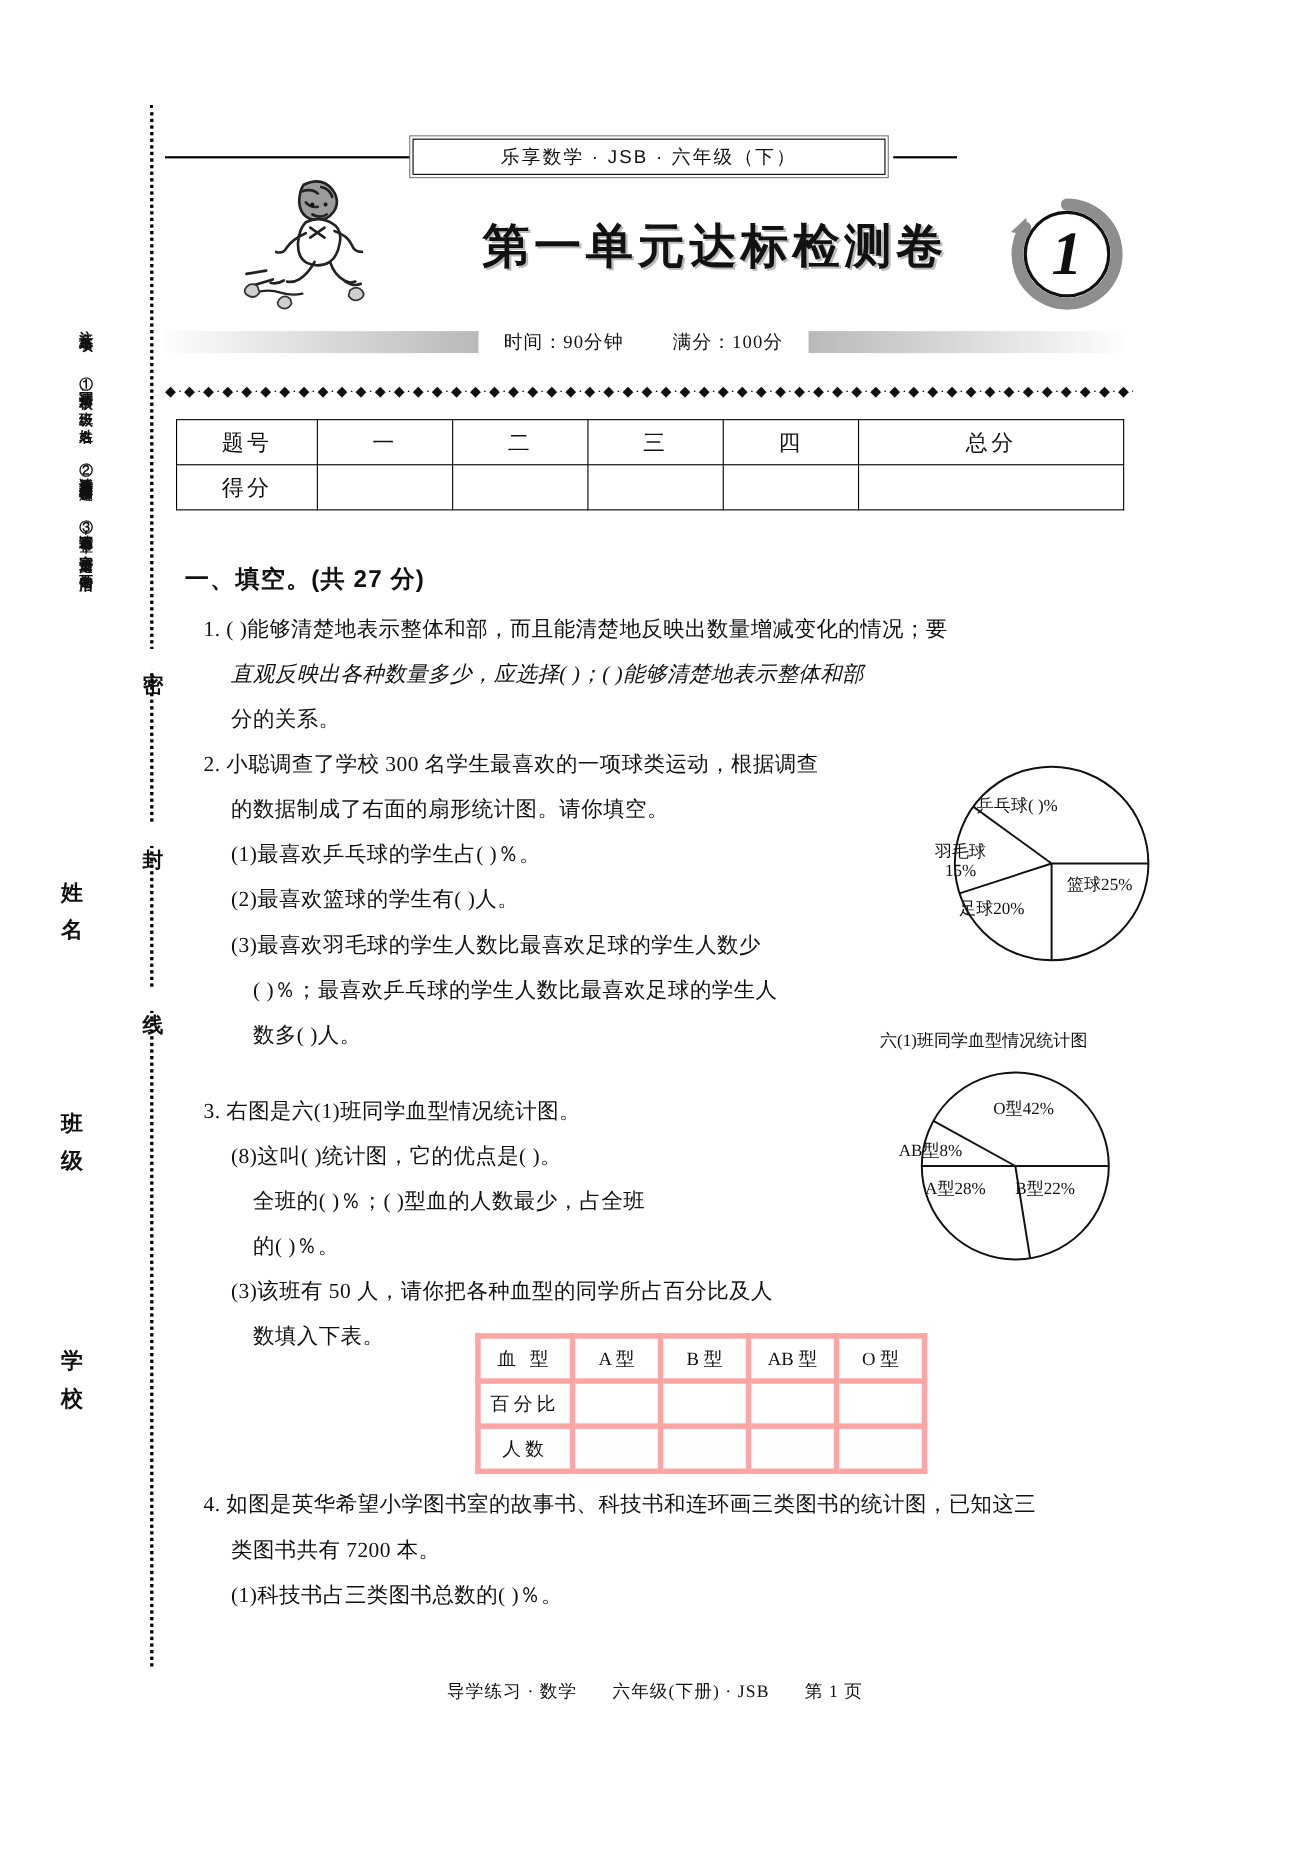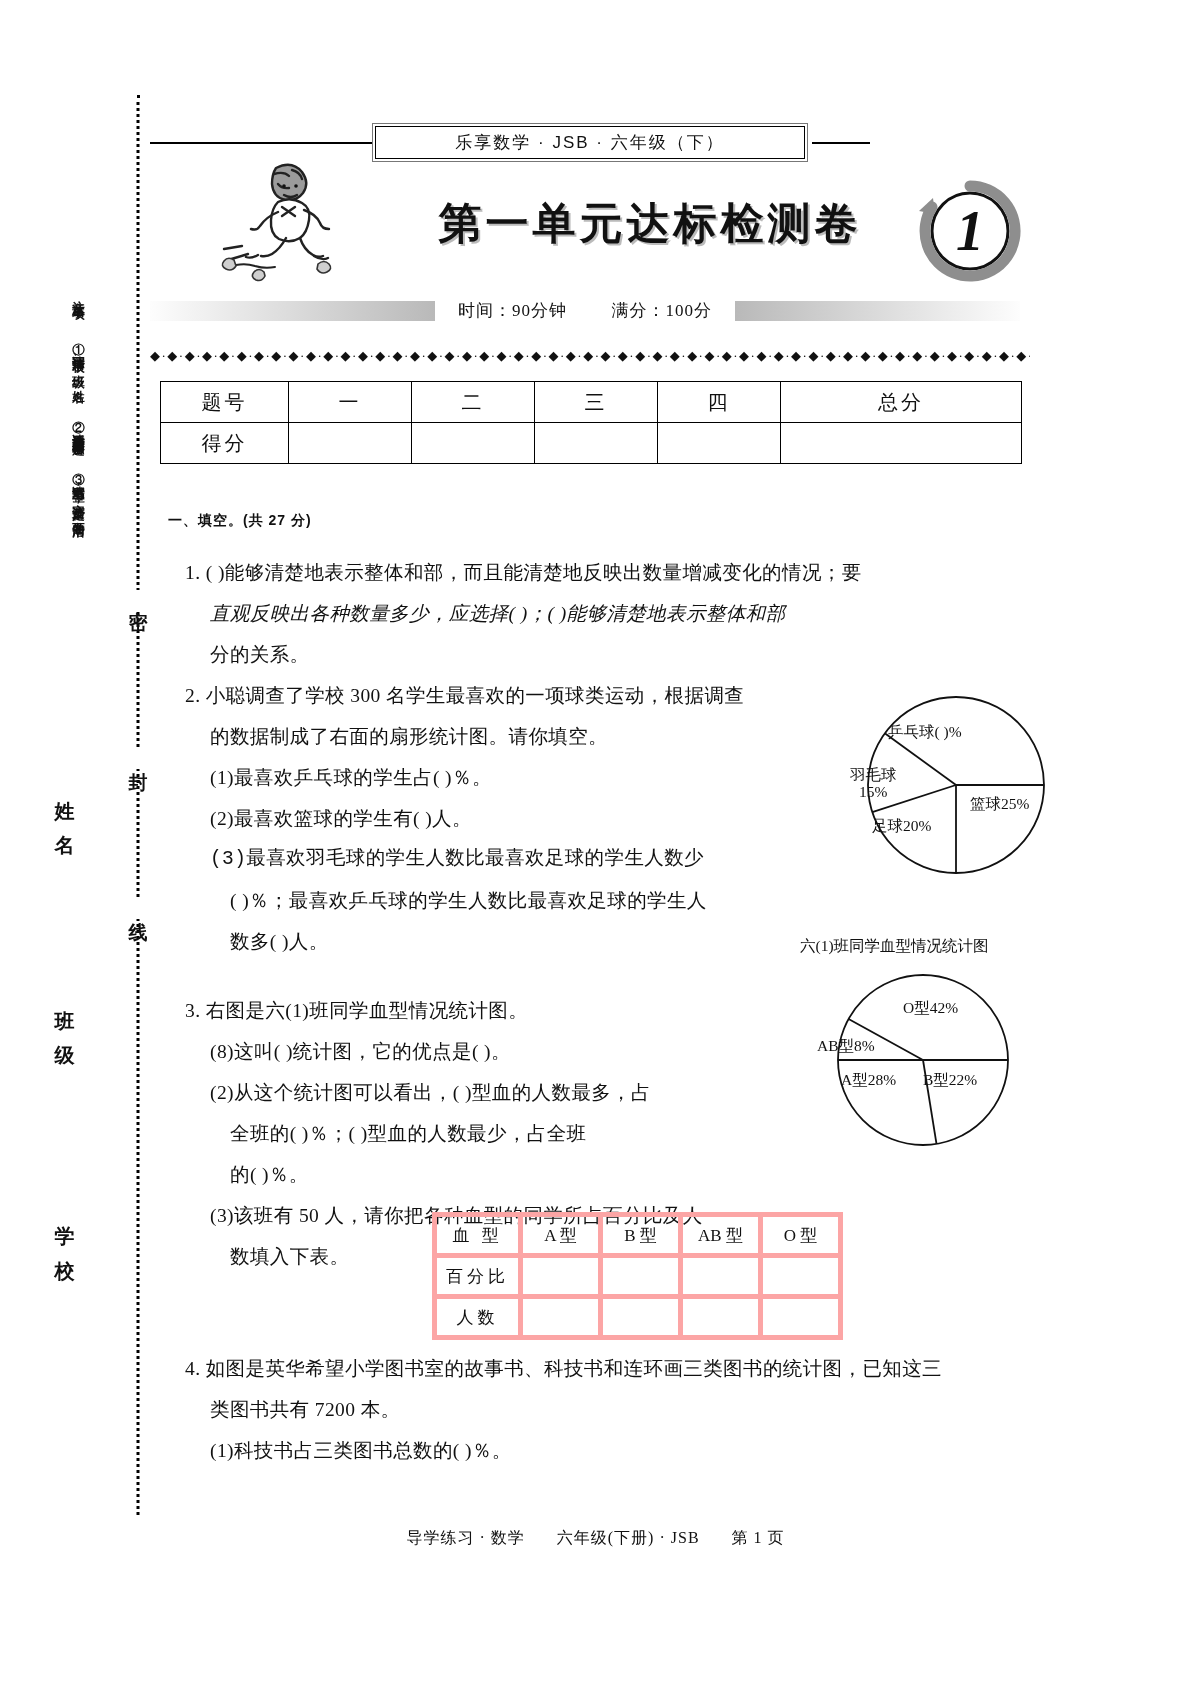--- a/index.html
+++ b/index.html
@@ -121,21 +121,21 @@
   }
   .score-table td {
     border: 1px solid #000; height: 41px;
     text-align: center; font-size: 20px; letter-spacing: 3px;
   }
   .score-table td.lbl { width: 128px; margin-left: 24px; }
 
   
   .section-head {
     position: absolute; left: 168px; top: 512px;
-    font-size: 14px; font-weight: 700;
+    font-size: 22px; font-weight: 700;
     font-family: "Liberation Sans", sans-serif;
     letter-spacing: 1px;
   }
   .q { position: absolute; font-size: 19.5px; line-height: 41px; letter-spacing: 0.4px; }
 
   
   .pie-wrap { position: absolute; }
   .pie-label {
     position: absolute; font-size: 15.5px; white-space: nowrap;
     font-family: "Liberation Serif", serif;
@@ -280,21 +280,21 @@
   </div>
 
   <div class="q" style="left:185px; top:675px; width:700px;">
     <div>
       <span>2.</span>
       <span>小聪调查了学校 300 名学生最喜欢的一项球类运动，根据调查</span>
     </div>
     <div style="padding-left:25px;">的数据制成了右面的扇形统计图。请你填空。</div>
     <div style="padding-left:25px;">(1)最喜欢乒乓球的学生占(        )％。</div>
     <div style="padding-left:25px;">(2)最喜欢篮球的学生有(        )人。</div>
-    <div style="padding-left:25px;font-family:Liberation Mono, monospace;">(3)最喜欢羽毛球的学生人数比最喜欢足球的学生人数少</div>
+    <div style="padding-left:25px;">(3)最喜欢羽毛球的学生人数比最喜欢足球的学生人数少</div>
     <div style="padding-left:45px;">(        )％；最喜欢乒乓球的学生人数比最喜欢足球的学生人</div>
     <div style="padding-left:45px;">数多(        )人。</div>
   </div>
 
   <div class="pie-wrap" style="left:866px; top:690px; width:200px; height:190px;">
     <svg viewBox="0 0 200 190" width="200" height="190">
 
       <circle cx="90" cy="95" r="88" fill="#fff" stroke="#111" stroke-width="1.8"></circle>
 
       <line x1="90" y1="95" x2="178" y2="95" stroke="#111" stroke-width="1.8"></line>
@@ -311,21 +311,20 @@
     <div class="pie-label" style="left:6px; top:126px;">足球20%</div>
     <div class="pie-label" style="left:104px; top:104px;">篮球25%</div>
   </div>
 
   <div class="q" style="left:185px; top:990px; width:640px;">
     <div>
       <span>3.</span>
       <span>右图是六(1)班同学血型情况统计图。</span>
     </div>
     <div style="padding-left:25px;">(8)这叫(            )统计图，它的优点是(                    )。</div>
-    <div style="padding-left:25px;">(2)从这个统计图可以看出，(           )型血的人数最多，占</div>
     <div style="padding-left:45px;">全班的(            )％；(             )型血的人数最少，占全班</div>
     <div style="padding-left:45px;">的(            )％。</div>
     <div style="padding-left:25px;">(3)该班有 50 人，请你把各种血型的同学所占百分比及人</div>
     <div style="padding-left:45px;">数填入下表。</div>
   </div>
 
   <div class="chart-title" style="left:800px; top:936px;">六(1)班同学血型情况统计图</div>
 
   <div class="pie-wrap" style="left:815px; top:968px; width:220px; height:185px;">
     <svg viewBox="0 0 220 185" width="220" height="185">

